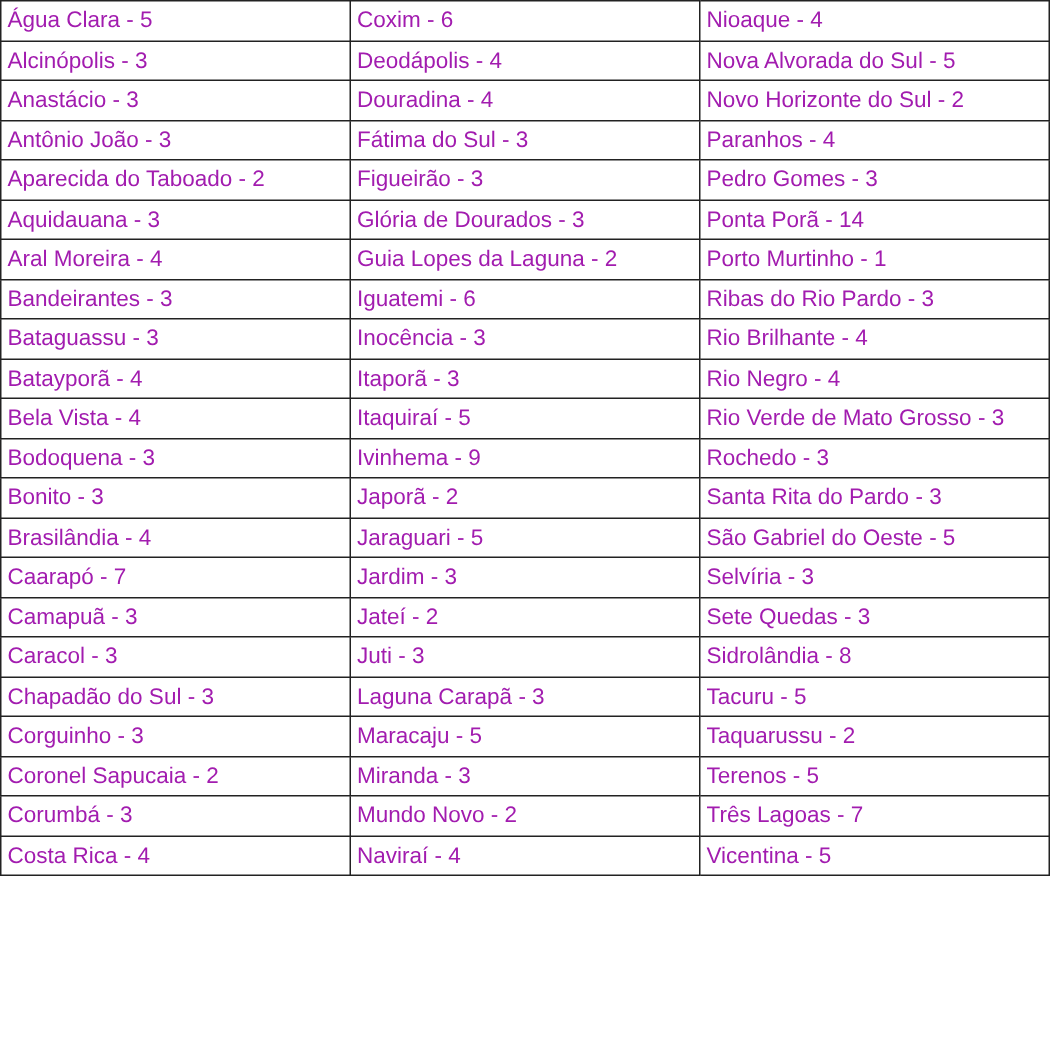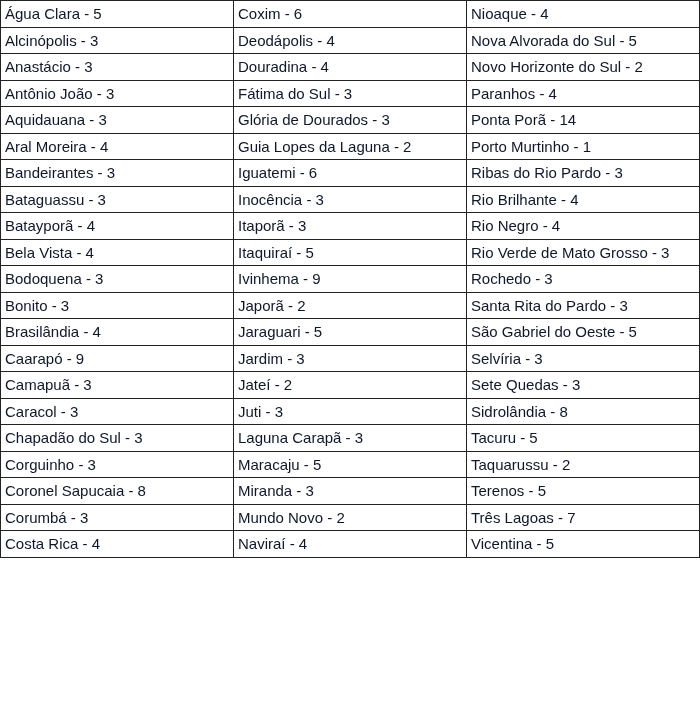--- a/index.html
+++ b/index.html
@@ -4,21 +4,21 @@
   <style>
     html, body { margin: 0; padding: 0; background: #ffffff; }
     body { width: 700px; height: 704px; overflow: hidden; }
     .tbl {
       position: absolute; left: 0; top: 0;
       width: 699px; height: 504px;
       border-collapse: collapse;
       table-layout: fixed;
       font-family: "Liberation Sans", "DejaVu Sans", sans-serif;
       font-size: 15px;
-      color: #0f172a;
+      color: #a21caf;
       border-radius: 21px;
     }
     .tbl td {
       border: 1.5px solid #222222;
       padding: 0 0 0 4px;
       height: 25.5px;
       white-space: nowrap;
       overflow: hidden;
       vertical-align: middle;
       line-height: 1;
@@ -49,20 +49,25 @@
       </tr>
       <tr>
         <td>Anastácio - 3</td>
         <td>Douradina - 4</td>
         <td>Novo Horizonte do Sul - 2</td>
       </tr>
       <tr>
         <td>Antônio João - 3</td>
         <td>Fátima do Sul - 3</td>
         <td>Paranhos - 4</td>
+      </tr>
+      <tr>
+        <td>Aparecida do Taboado - 2</td>
+        <td>Figueirão - 3</td>
+        <td>Pedro Gomes - 3</td>
       </tr>
       <tr>
         <td>Aquidauana - 3</td>
         <td>Glória de Dourados - 3</td>
         <td>Ponta Porã - 14</td>
       </tr>
       <tr>
         <td>Aral Moreira - 4</td>
         <td>Guia Lopes da Laguna - 2</td>
         <td>Porto Murtinho - 1</td>
@@ -96,21 +101,21 @@
         <td>Bonito - 3</td>
         <td>Japorã - 2</td>
         <td>Santa Rita do Pardo - 3</td>
       </tr>
       <tr>
         <td>Brasilândia - 4</td>
         <td>Jaraguari - 5</td>
         <td>São Gabriel do Oeste - 5</td>
       </tr>
       <tr>
-        <td>Caarapó - 9</td>
+        <td>Caarapó - 7</td>
         <td>Jardim - 3</td>
         <td>Selvíria - 3</td>
       </tr>
       <tr>
         <td>Camapuã - 3</td>
         <td>Jateí - 2</td>
         <td>Sete Quedas - 3</td>
       </tr>
       <tr>
         <td>Caracol - 3</td>
@@ -121,21 +126,21 @@
         <td>Chapadão do Sul - 3</td>
         <td>Laguna Carapã - 3</td>
         <td>Tacuru - 5</td>
       </tr>
       <tr>
         <td>Corguinho - 3</td>
         <td>Maracaju - 5</td>
         <td>Taquarussu - 2</td>
       </tr>
       <tr>
-        <td>Coronel Sapucaia - 8</td>
+        <td>Coronel Sapucaia - 2</td>
         <td>Miranda - 3</td>
         <td>Terenos - 5</td>
       </tr>
       <tr>
         <td>Corumbá - 3</td>
         <td>Mundo Novo - 2</td>
         <td>Três Lagoas - 7</td>
       </tr>
       <tr>
         <td>Costa Rica - 4</td>

